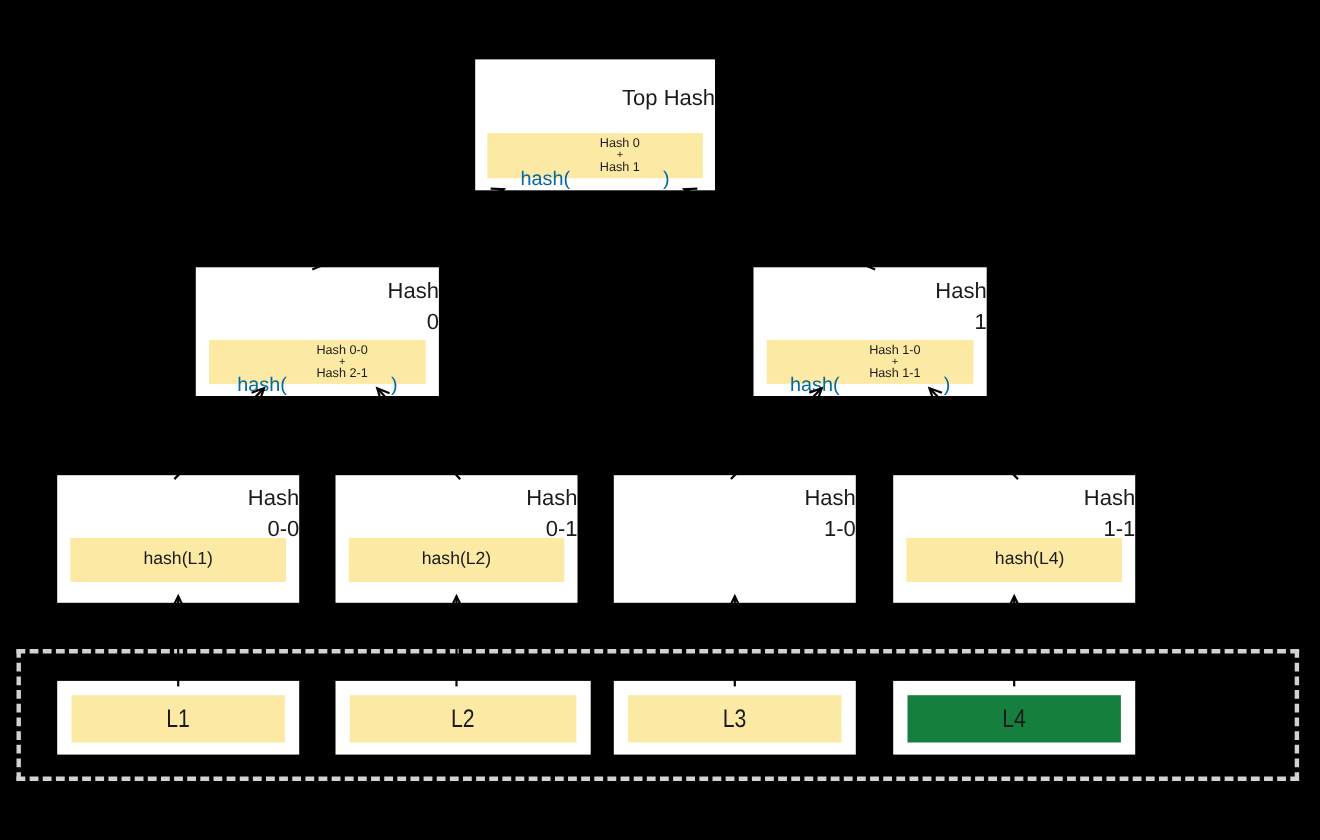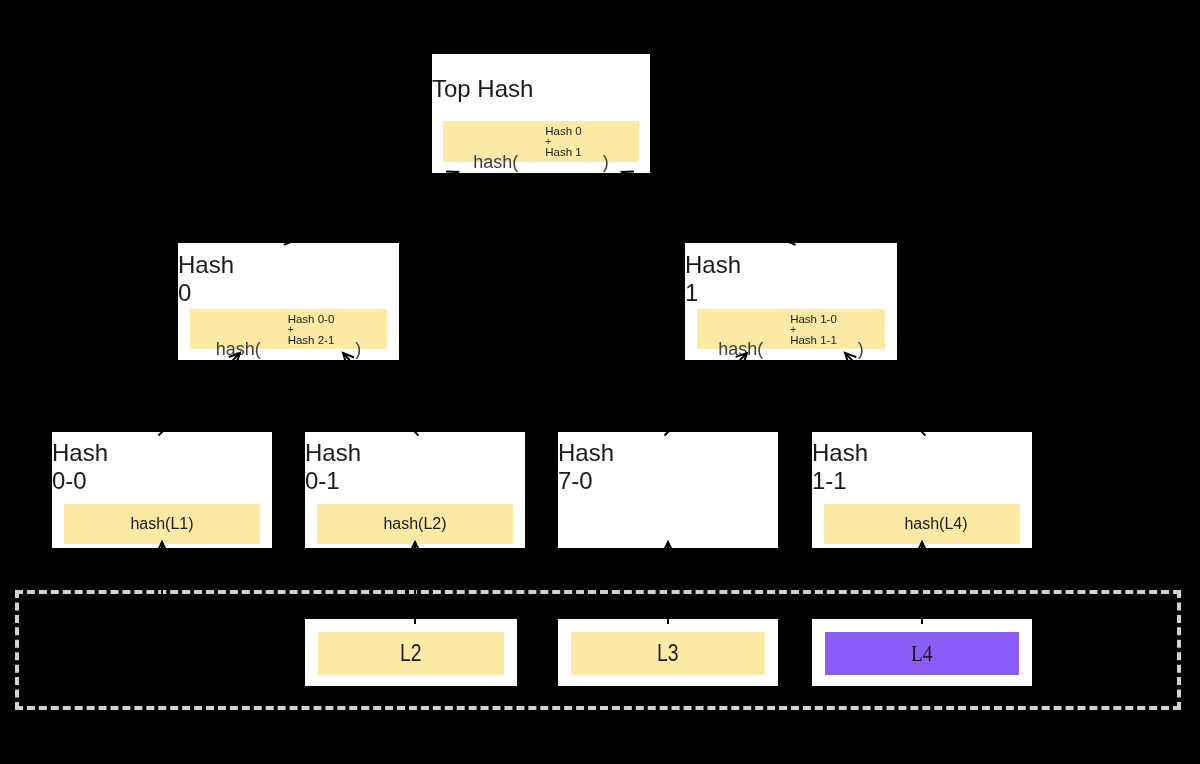--- a/index.html
+++ b/index.html
@@ -2,49 +2,49 @@
 <html><head>
 <meta charset="utf-8">
 <style>
   html,body{margin:0;padding:0;background:#000;}
   #stage{
     position:relative;width:1200px;height:764px;background:#000000;
     font-family:"Liberation Sans", sans-serif;color:#1a1a1a;overflow:hidden;
   }
   .node{position:absolute;background:#ffffff;}
   .node-title{
-    text-align:left;font-size:24px;line-height:28px;color:#1a1a1a;
+    text-align:right;font-size:20px;line-height:28px;color:#1a1a1a;
   }
   .n-top .node-title{padding-top:21px;}
   .n-mid .node-title{padding-top:8px;}
   .n-l3 .node-title{padding-top:7px;}
   .band{
     position:absolute;background:#fce9a3;display:flex;align-items:center;justify-content:center;
   }
-  .fn{font-size:18px;color:#404040;white-space:pre;margin-top:41px;}
+  .fn{font-size:18px;color:#0369a1;white-space:pre;margin-top:41px;}
   .fn-open{margin-right:27px;}
   .fn-close{margin-left:21px;}
-  .stack{display:flex;flex-direction:column;align-items:flex-start;}
+  .stack{display:flex;flex-direction:column;align-items:center;}
   .stack .arg{font-size:11.5px;line-height:12px;}
   .stack .plus{font-size:10px;line-height:9px;}
   .hash-l{font-size:16px;}
   .leaf-label{font-size:23px;display:inline-block;transform:scaleX(0.84);}
   
   .n-top {left:432px;top:54px;width:218px;height:119px;}
   .n-top .band{left:11px;right:11px;top:67px;height:41px;}
   .n-h0  {left:178px;top:243px;width:221px;height:117px;}
   .n-h1  {left:685px;top:243px;width:212px;height:117px;}
   .n-mid .band{left:12px;right:12px;top:66px;height:40px;}
   .n-l3-0{left:52px; top:432px;width:220px;height:116px;}
   .n-l3-1{left:305px;top:432px;width:220px;height:116px;}
   .n-l3-2{left:558px;top:432px;width:220px;height:116px;}
   .n-l3-3{left:812px;top:432px;width:220px;height:116px;}
-  .n-l3 .band{left:12px;right:12px;top:72px;height:40px;}
+  .n-l3 .band{left:12px;right:12px;top:57px;height:40px;}
   .n-leaf-0{left:52px; top:619px;width:220px;height:67px;}
-  .n-leaf-1{left:305px;top:619px;width:212px;height:67px;}
+  .n-leaf-1{left:305px;top:619px;width:232px;height:67px;}
   .n-leaf-2{left:558px;top:619px;width:220px;height:67px;}
   .n-leaf-3{left:812px;top:619px;width:220px;height:67px;}
   .n-leaf .band{left:13px;right:13px;top:13px;height:43px;}
   #data-blocks{
     position:absolute;left:15px;top:590px;width:1166px;height:120px;
     border:4px dashed #d2d2d2;box-sizing:border-box;background:transparent;
   }
   #arrows{position:absolute;left:0;top:0;z-index:10;pointer-events:none;}
 </style>
 </head>
@@ -99,41 +99,46 @@
         <span class="hash-l">hash(L1)</span>
       </div>
   </div>
   <div class="node n-l3 n-l3-1" style="background: rgb(255, 255, 255);">
     <div class="node-title"><span>Hash</span><br><span>0-1</span></div>
     <div class="band" style="background: rgb(252, 233, 163);">
         <span class="hash-l">hash(L2)</span>
       </div>
   </div>
   <div class="node n-l3 n-l3-2" style="background: rgb(255, 255, 255);">
-    <div class="node-title"><span>Hash</span><br><span>7-0</span></div>
+    <div class="node-title"><span>Hash</span><br><span>1-0</span></div>
   </div>
   <div class="node n-l3 n-l3-3" style="background: rgb(255, 255, 255);">
     <div class="node-title"><span>Hash</span><br><span>1-1</span></div>
     <div class="band" style="background: rgb(252, 233, 163); padding-left: 28px;">
         <span class="hash-l">hash(L4)</span>
       </div>
   </div>
 
+  <div class="node n-leaf n-leaf-0" style="background: rgb(255, 255, 255);">
+    <div class="band" style="background: rgb(252, 233, 163);">
+        <span class="leaf-label">L1</span>
+      </div>
+  </div>
   <div class="node n-leaf n-leaf-1" style="background: rgb(255, 255, 255);">
     <div class="band" style="background: rgb(252, 233, 163);">
         <span class="leaf-label">L2</span>
       </div>
   </div>
   <div class="node n-leaf n-leaf-2" style="background: rgb(255, 255, 255);">
     <div class="band" style="background: rgb(252, 233, 163);">
         <span class="leaf-label">L3</span>
       </div>
   </div>
   <div class="node n-leaf n-leaf-3" style="background: rgb(255, 255, 255);">
-    <div class="band" style="background: #8b5cf6; font-family: Liberation Serif, serif;">
+    <div class="band" style="background: #15803d;">
         <span class="leaf-label">L4</span>
       </div>
   </div>
 
   <svg id="arrows" width="1200" height="764">
       <path d="M283.88824593779964,244.93176718829633 L458,172" stroke="#000000" stroke-width="2" fill="none"></path>
       <path d="M450.1,181.0 L458,172 L446.0,171.4" stroke="#000000" stroke-width="2" fill="none"></path>
       <path d="M795.609715739356,244.9366261390194 L622,172" stroke="#000000" stroke-width="2" fill="none"></path>
       <path d="M634.0,171.4 L622,172 L629.9,181.0" stroke="#000000" stroke-width="2" fill="none"></path>
       <path d="M158.48705667693386,435.55798105797726 L240,353" stroke="#000000" stroke-width="2" fill="none"></path>

